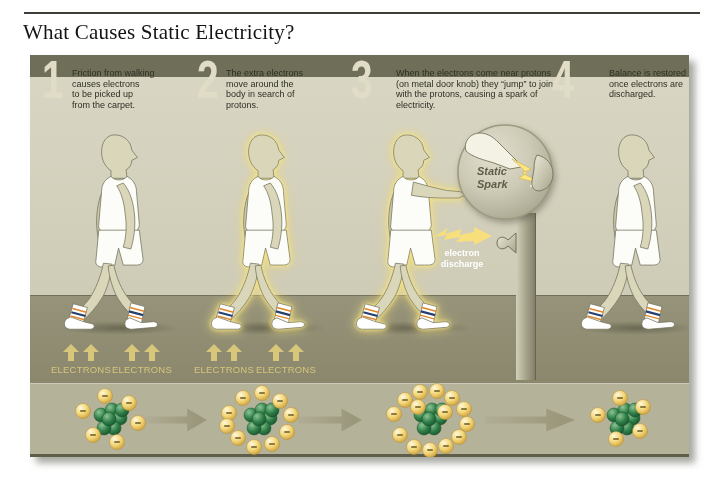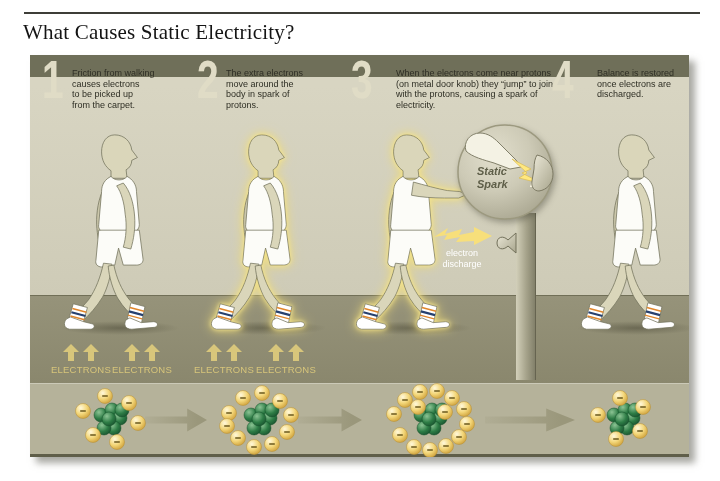--- a/index.html
+++ b/index.html
@@ -26,21 +26,21 @@
                background:radial-gradient(ellipse at 50% 50%,rgba(70,68,50,0.5),rgba(70,68,50,0) 70%);}
   .elec-label{position:absolute;top:309px;width:70px;text-align:center;font-size:9.5px;
               font-weight:normal;color:#d7c57a;letter-spacing:0.2px;}
   .arrow-pair{position:absolute;top:289px;}
   .door{position:absolute;left:486px;top:158px;width:19px;height:167px;
         background:linear-gradient(to right,#d3d0ba,#a5a28a 55%,#82806a);
         border-right:1px solid #666450;}
   .magnifier{position:absolute;left:420px;top:62px;filter:drop-shadow(2px 3px 3px rgba(40,40,30,0.35));}
   .discharge-bolt{position:absolute;left:402px;top:168px;}
   .discharge-label{position:absolute;left:392px;top:193px;width:80px;text-align:center;
-                   font-size:9px;line-height:11px;font-weight:normal;color:#ffffff;white-space:pre-line;}
+                   font-size:9px;line-height:11px;font-weight:bold;color:#ffffff;white-space:pre-line;}
   .mag-text{font-style:italic;font-weight:bold;font-size:11px;fill:#5e5e48;}
   .atom{position:absolute;top:325px;width:110px;height:80px;}
   .flow-arrow{position:absolute;top:352px;height:26px;
               background:linear-gradient(to right,rgba(158,155,128,0.2),#9a977b 85%);
               clip-path:polygon(0 37%,68% 37%,68% 6%,100% 50%,68% 94%,68% 63%,0 63%);}
 </style>
 </head>
 <body>
 
 <div class="page">
@@ -134,33 +134,33 @@
       <div class="step-num" style="left:12px">1</div>
       <div class="step-text" style="left:42px;width:110px">Friction from walking
 causes electrons
 to be picked up
 from the carpet.</div>
     </div>
     <div class="step">
       <div class="step-num" style="left:167px">2</div>
       <div class="step-text" style="left:196px;width:110px">The extra electrons
 move around the
-body in spark of
+body in search of
 protons.</div>
     </div>
     <div class="step">
       <div class="step-num" style="left:321px">3</div>
       <div class="step-text" style="left:366px;width:200px">When the electrons come near protons
 (on metal door knob) they “jump” to join
 with the protons, causing a spark of
 electricity.</div>
     </div>
     <div class="step">
       <div class="step-num" style="left:522px">4</div>
-      <div class="step-text" style="left:567px;width:110px">Balance is restored
+      <div class="step-text" style="left:579px;width:110px">Balance is restored
 once electrons are
 discharged.</div>
     </div>
 
     <div class="door"></div>
     <svg style="position:absolute;left:464px;top:175px" width="26" height="26" viewBox="0 0 26 26">
       <path d="M 22,3 L 22,23 L 14,16 C 9,21 3,19 3,13 C 3,7 9,5 14,10 Z" fill="url(#knobG)" stroke="#72705a" stroke-width="1"></path>
     </svg>
 
     <div class="foot-shadow" style="left:30px"></div>

